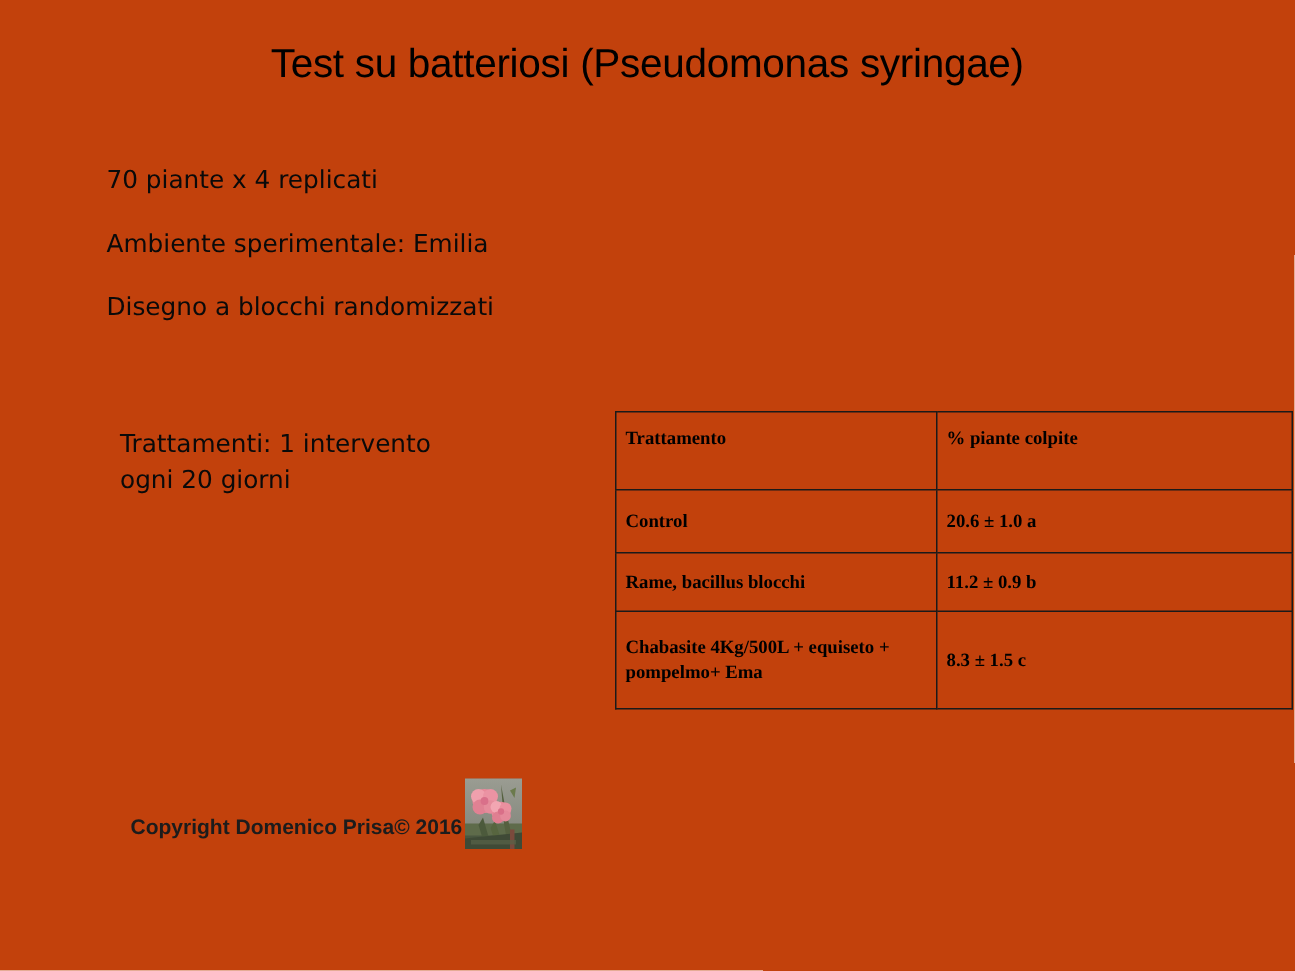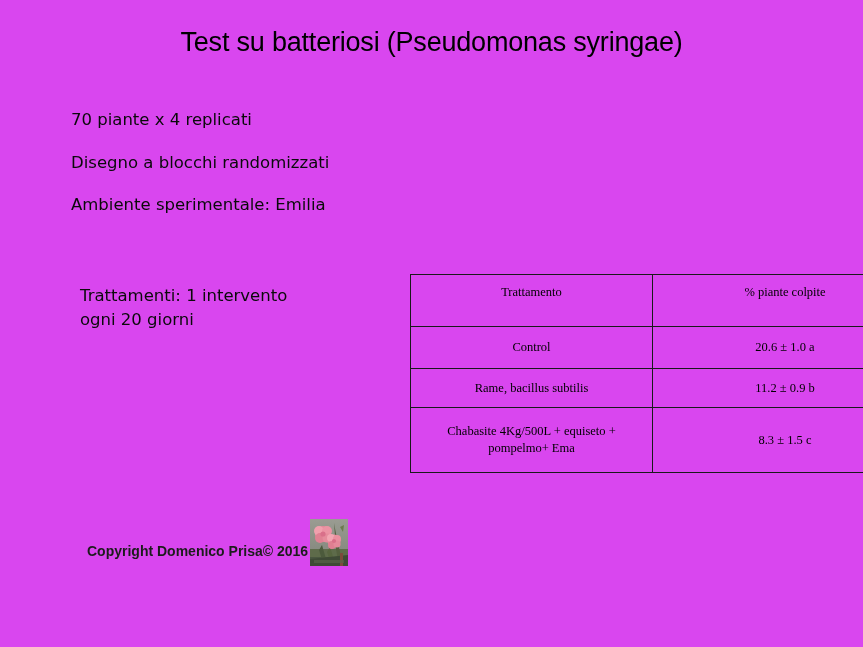--- a/index.html
+++ b/index.html
@@ -11,21 +11,21 @@
     width: 863px;
     height: 647px;
     position: relative;
     overflow: hidden;
     font-family: "Liberation Sans", sans-serif;
     color: #000000;
   }
   .slide {
     position: absolute;
     inset: 0;
-    background: #d946ef;
+    background: #c2410c;
   }
 
   
   .slide-title {
     position: absolute;
     left: 0;
     top: 27px;
     width: 863px;
     text-align: center;
     font-family: "Liberation Sans", sans-serif;
@@ -72,25 +72,24 @@
     left: 410px;
     top: 274px;
     width: 425px;
     border-collapse: collapse;
     table-layout: fixed;
     font-family: "Liberation Serif", serif;
     border: 1.5px solid #2b2b2b;
   }
   .results-table td {
     border: 1px solid #1a1a1a;
-    font-weight: normal;
+    font-weight: bold;
     font-size: 12.5px;
-    text-align: center;
     vertical-align: middle;
-    padding: 4px 20px;
+    padding: 4px 6px;
     color: #000000;
     line-height: 1.35;
   }
   .results-table .col-treatment { width: 201px; }
   .results-table .col-value { width: 224px; }
   .row-header td { height: 38px; vertical-align: top; padding-top: 9px; }
   .row-data-1 td { height: 33px; }
   .row-data-2 td { height: 30px; }
   .row-data-3 td { height: 56px; }
 
@@ -121,41 +120,41 @@
 </style>
 </head>
 <body>
 
 <div class="slide">
 
   <div class="slide-title">Test su batteriosi (Pseudomonas syringae)</div>
 
   <div class="body-block">
     <div class="body-line">70 piante x 4 replicati</div>
+    <div class="body-line">Ambiente sperimentale: Emilia</div>
     <div class="body-line">Disegno a blocchi randomizzati</div>
-    <div class="body-line">Ambiente sperimentale: Emilia</div>
   </div>
 
   <div class="treatments-block">
     <div class="treatments-line">Trattamenti:  1 intervento</div>
     <div class="treatments-line">ogni 20 giorni</div>
   </div>
 
   <table class="results-table">
     <tbody>
       <tr class="row-header">
         <td class="col-treatment">Trattamento</td>
         <td class="col-value">% piante colpite</td>
       </tr>
       <tr class="row-data-1">
         <td class="col-treatment">Control</td>
         <td class="col-value">20.6 ± 1.0 a</td>
       </tr>
       <tr class="row-data-2">
-        <td class="col-treatment">Rame, bacillus subtilis</td>
+        <td class="col-treatment">Rame, bacillus blocchi</td>
         <td class="col-value">11.2 ± 0.9 b</td>
       </tr>
       <tr class="row-data-3">
         <td class="col-treatment">Chabasite 4Kg/500L + equiseto + pompelmo+ Ema</td>
         <td class="col-value">8.3 ± 1.5 c</td>
       </tr>
     </tbody>
   </table>
 
   <div class="copyright">Copyright Domenico Prisa© 2016</div>

